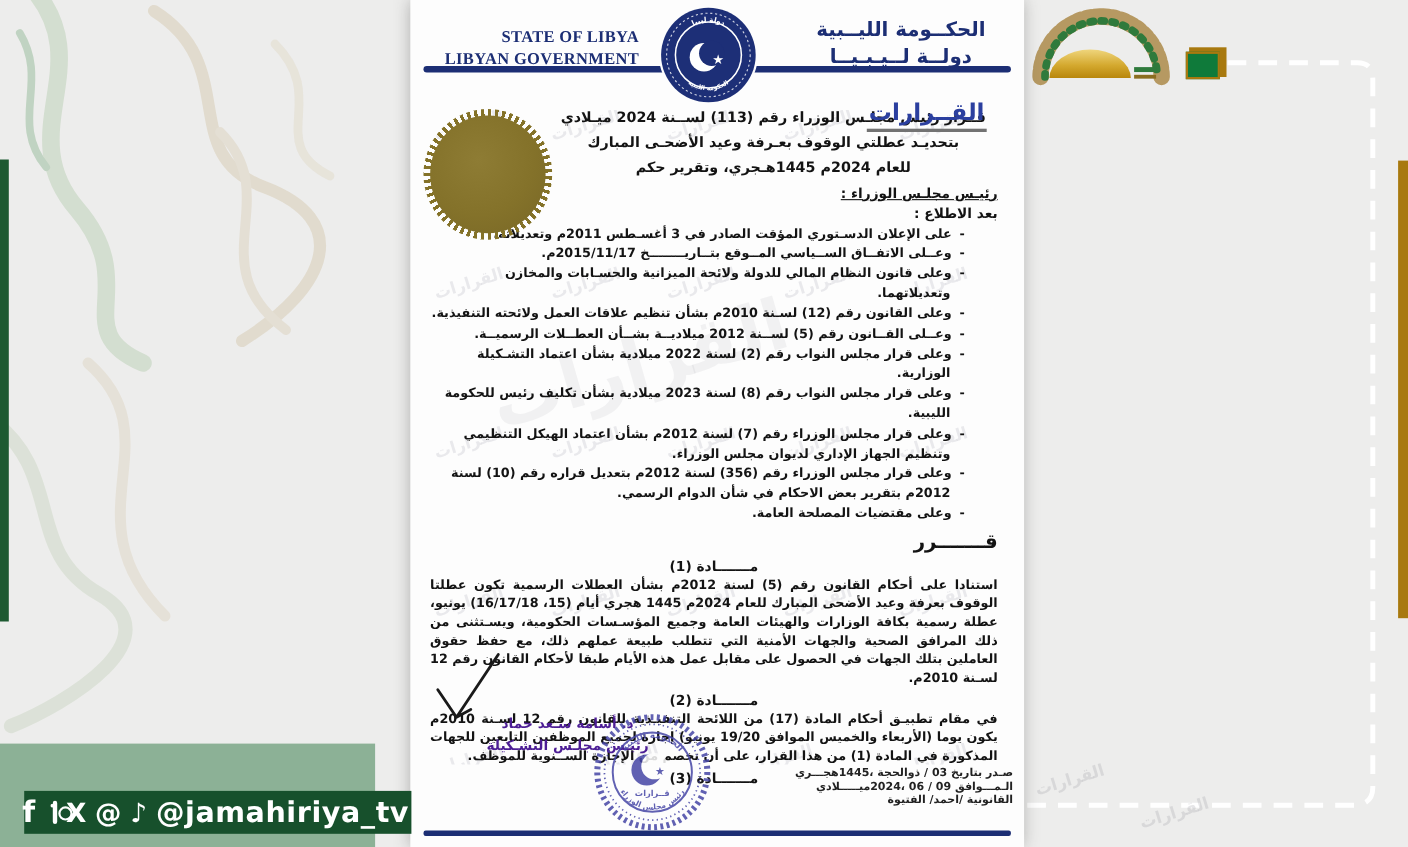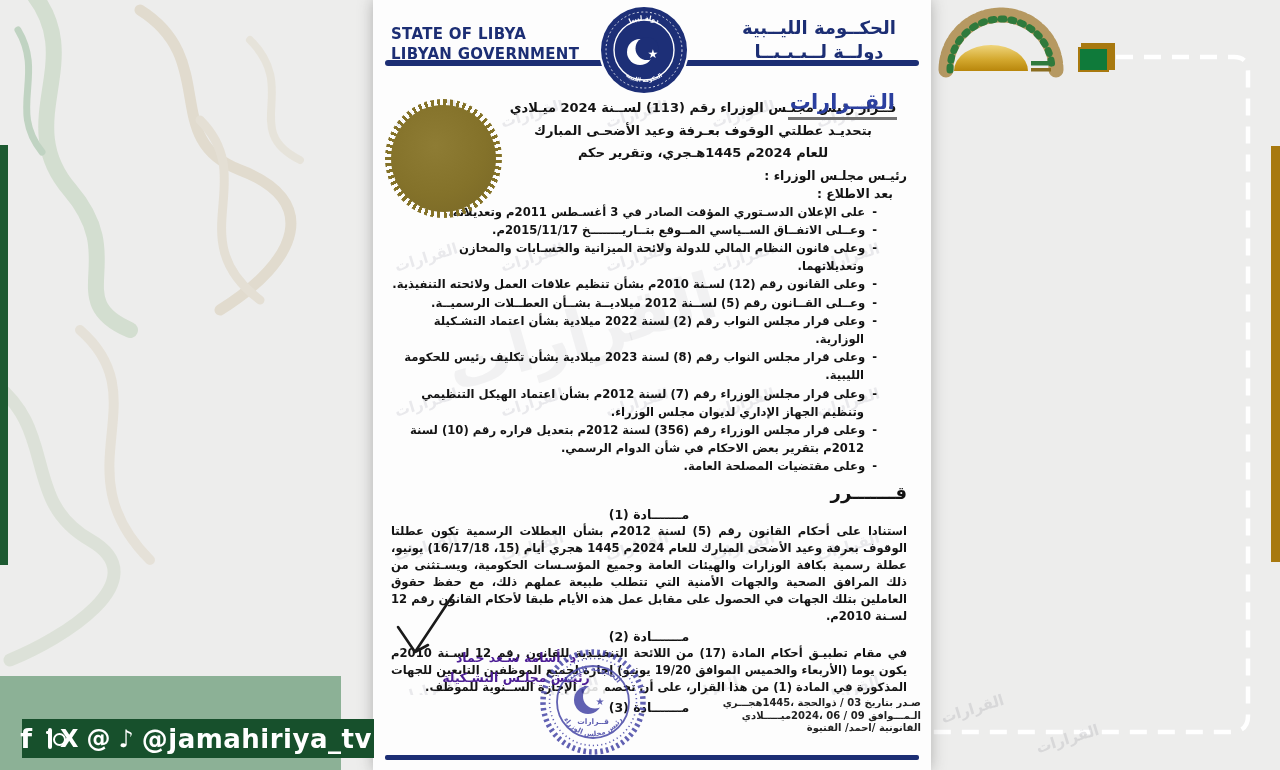--- a/index.html
+++ b/index.html
@@ -37,40 +37,40 @@
   
   .doc { position:absolute; left:373px; top:0; width:558px; height:770px; background:#fdfdfd;
     box-shadow:0 0 14px rgba(60,60,60,.35); z-index:2; }
 
   .wm-layer { position:absolute; left:20px; right:20px; top:100px; bottom:75px; display:flex; flex-wrap:wrap;
     align-content:space-between; justify-content:space-between; row-gap:52px; pointer-events:none; z-index:0; overflow:hidden; }
   .wm-layer span { font-weight:bold; font-size:15px; color:rgba(130,133,150,.16); transform:rotate(-17deg); width:96px; }
   .wm-big { position:absolute; left:70px; top:295px; font-size:64px; font-weight:bold;
     color:rgba(140,140,150,.10); transform:rotate(-16deg); z-index:0; pointer-events:none; }
 
-  .hdr-en { position:absolute; left:18px; top:24px; width:190px; text-align:left; color:#1c2e74;
-    font-weight:bold; font-size:15px; line-height:20px; letter-spacing:.3px; z-index:2; }
+  .hdr-en { position:absolute; left:18px; top:24px; width:190px; text-align:right; color:#1c2e74;
+    font-weight:bold; font-size:15px; line-height:20px; letter-spacing:.3px; z-index:2;font-family:Liberation Serif, serif; }
   .hdr-ar { position:absolute; right:22px; top:16px; width:180px; text-align:center; color:#1c2e74;
     font-weight:bold; font-size:18px; line-height:24px; direction:rtl; z-index:2; }
   .hdr-line { position:absolute; left:12px; right:12px; top:60px; height:5.5px; background:#1c2e74; border-radius:3px; z-index:1; }
   .hdr-seal { position:absolute; left:224px; top:3px; z-index:2; }
 
   .decrees-label { position:absolute; top:90px; right:34px; color:#2b3f9f; font-size:21px; font-weight:bold;
     border-bottom:3px solid #737373; padding:0 2px 3px; direction:rtl; z-index:2; }
 
   .gold-seal { position:absolute; top:99px; left:12px; width:117px; height:119px; z-index:2; }
   .gold-teeth { position:absolute; inset:0; border-radius:50%;
     background:repeating-conic-gradient(#847228 0deg 3.1deg, rgba(0,0,0,0) 3.1deg 6.55deg); }
   .gold-core { position:absolute; inset:6px; border-radius:50%;
     background:radial-gradient(circle at 42% 38%, #8e7c34 0%, #84722a 55%, #786726 100%); }
 
   .content { position:absolute; top:97px; right:24px; left:18px; direction:rtl; color:#131313; z-index:1; }
   .title { text-align:center; font-weight:bold; font-size:13px; line-height:22.5px; padding-left:108px; }
-  .pm-heading { font-weight:bold; font-size:12.5px; margin-top:3px; }
-  .preamble-heading { font-weight:bold; font-size:12.5px; margin:3px 14px 0 0; }
+  .pm-heading { font-weight:bold; font-size:12.5px; margin-top:3px; text-decoration:underline; }
+  .preamble-heading { font-weight:bold; font-size:12.5px; margin:3px 0 0 0; }
   ul.preamble { list-style:none; font-weight:bold; font-size:11.6px; line-height:18.2px;
     margin-top:2px; padding-right:30px; }
   ul.preamble li { padding-right:13px; text-indent:-13px; }
   ul.preamble li::before { content:"-"; margin-left:7px; }
   .center-word { font-weight:bold; font-size:18px; margin-top:6px; }
   .article-heading { text-align:center; font-weight:bold; font-size:12.5px; margin-top:4px; }
   .article-text { font-weight:bold; font-size:11.6px; line-height:17px; text-align:justify; margin-top:1px; }
   .article-text.centered { text-align:center; }
 
   .signature-scribble { position:absolute; left:18px; top:592px; z-index:2; }

